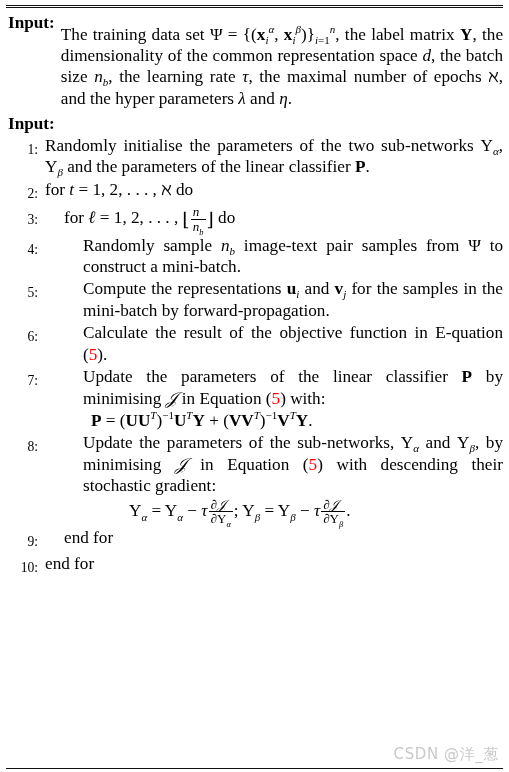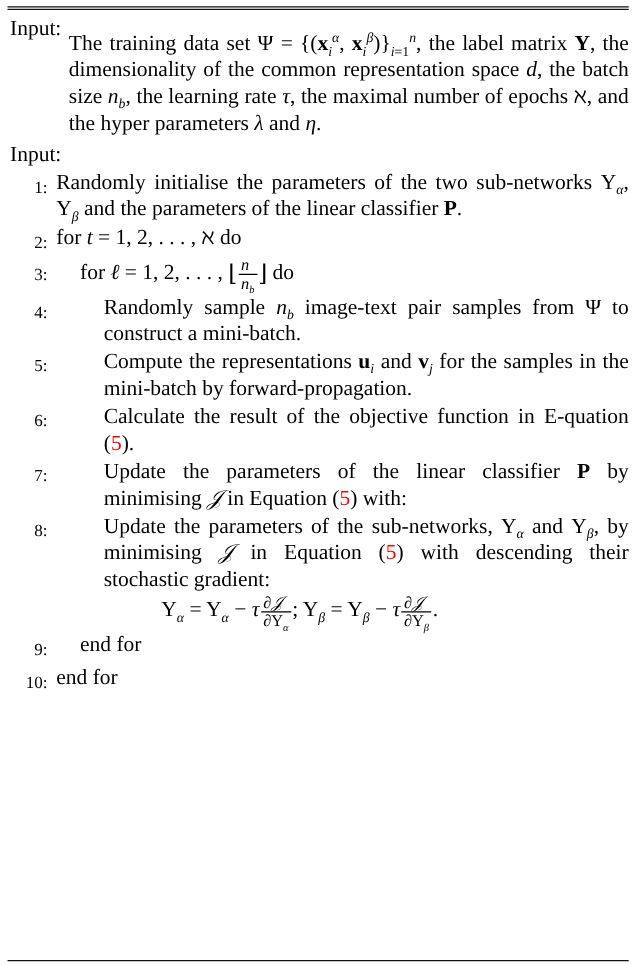--- a/index.html
+++ b/index.html
@@ -44,21 +44,21 @@
   }
   .title .b { font-weight: bold; }
 
   .io-block {
     display: flex;
     margin: 4px 0 0 2px;
     font-size: 17.2px;
     line-height: 21.2px;
   }
   .io-label {
-    font-weight: normal;
+    font-weight: bold;
     white-space: nowrap;
     padding-right: 6px;
     flex: 0 0 auto;
   }
   .io-body {
     flex: 1 1 auto;
     text-align: justify;
     text-align-last: left;
     margin-top: 12px;
   }
@@ -178,20 +178,21 @@
   </div>
 
   <div class="step">
     <span class="step-num">6:</span>
     <span class="step-body indent-2">Calculate the result of the objective function in E-quation (<span class="eqref">5</span>).</span>
   </div>
 
   <div class="step">
     <span class="step-num">7:</span>
     <span class="step-body indent-2">Update the parameters of the linear classifier <span class="bm">P</span> by minimising <span class="mathit">𝒥</span> in Equation (<span class="eqref">5</span>) with:
+      <span class="eqline eq-center"><span class="bm">P</span> = (<span class="bm">UU</span><sup class="mathit">T</sup>)<sup>−1</sup><span class="bm">U</span><sup class="mathit">T</sup><span class="bm">Y</span> + (<span class="bm">VV</span><sup class="mathit">T</sup>)<sup>−1</sup><span class="bm">V</span><sup class="mathit">T</sup><span class="bm">Y</span>.</span>
     </span>
   </div>
 
   <div class="step">
     <span class="step-num">8:</span>
     <span class="step-body indent-2">Update the parameters of the sub-networks, Υ<sub class="mathit">α</sub> and Υ<sub class="mathit">β</sub>, by minimising <span class="mathit">𝒥</span> in Equation (<span class="eqref">5</span>) with descending their stochastic gradient:
       <span class="eqline eq-center2">Υ<sub class="mathit">α</sub> = Υ<sub class="mathit">α</sub> − <span class="mathit">τ</span><span class="frac"><span class="num">∂<span class="mathit">𝒥</span></span><span class="den">∂Υ<sub class="mathit">α</sub></span></span>; Υ<sub class="mathit">β</sub> = Υ<sub class="mathit">β</sub> − <span class="mathit">τ</span><span class="frac"><span class="num">∂<span class="mathit">𝒥</span></span><span class="den">∂Υ<sub class="mathit">β</sub></span></span>.</span>
     </span>
   </div>
 
@@ -200,14 +201,15 @@
     <span class="step-body nojust indent-1 kw">end for</span>
   </div>
 
   <div class="step">
     <span class="step-num">10:</span>
     <span class="step-body nojust kw">end for</span>
   </div>
 
   <hr class="rule rule-bot">
 
+  <div class="watermark">CSDN @洋_葱</div>
 
 </div>
 
 </body></html>

